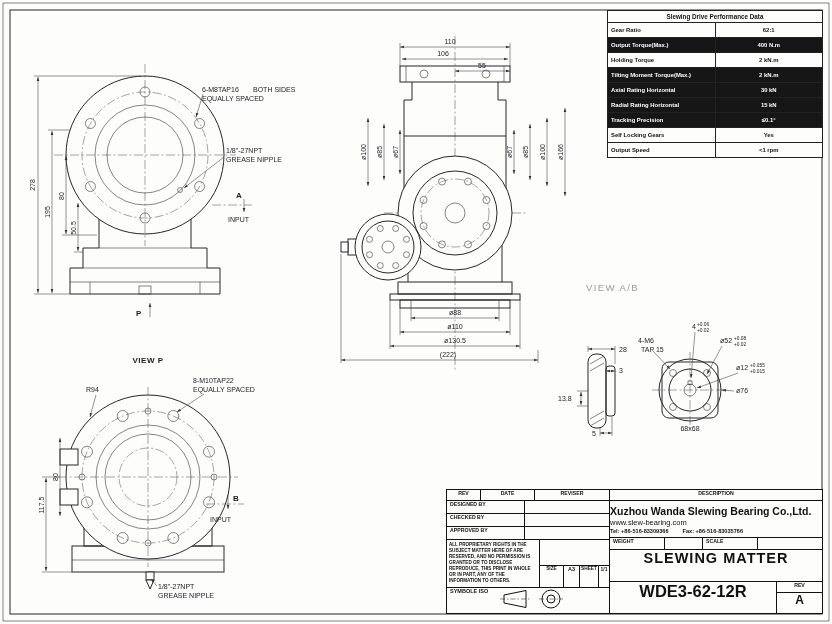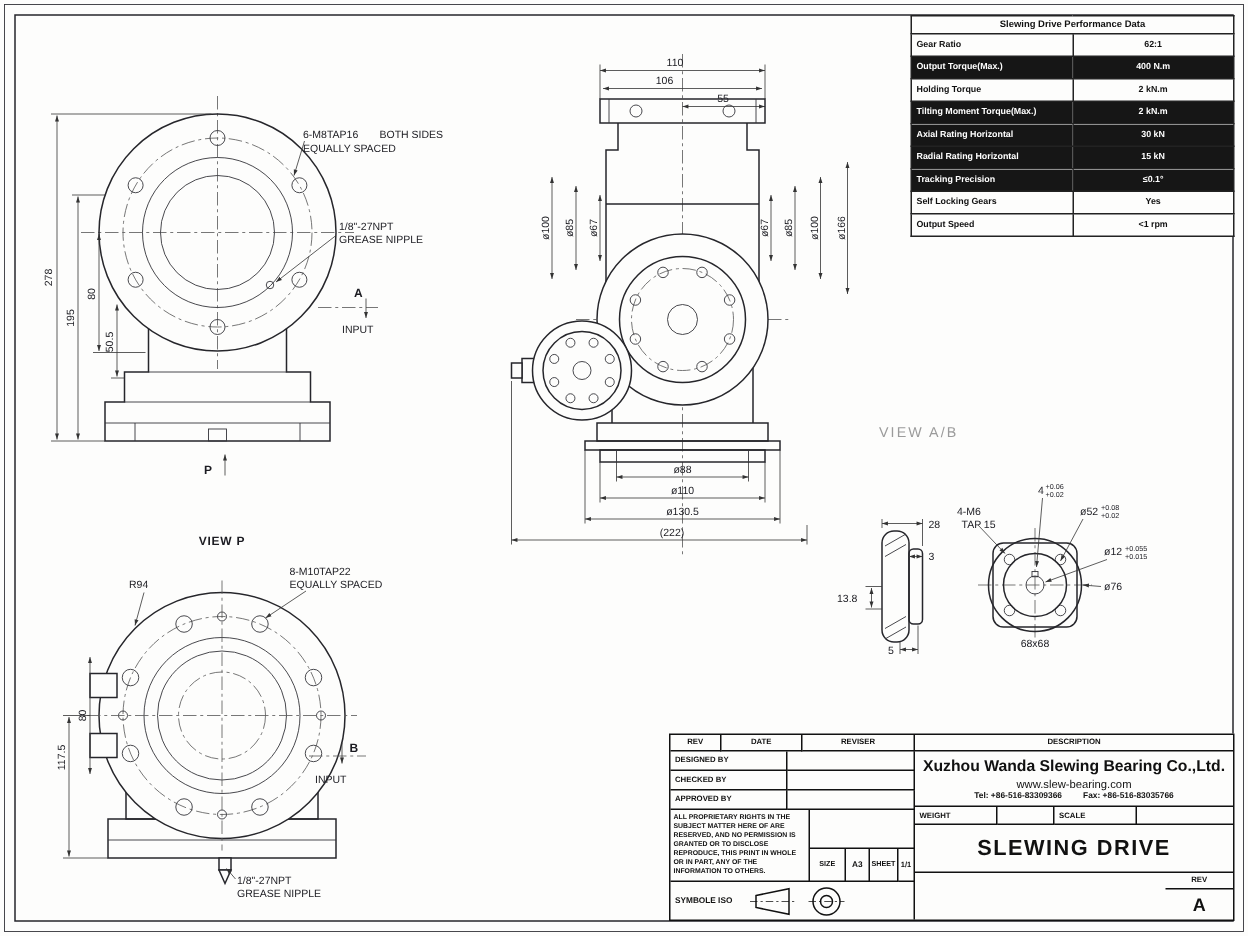--- a/index.html
+++ b/index.html
@@ -16,21 +16,21 @@
   .gray{fill:#9b9b9b;font-size:9.5px;letter-spacing:1.4px}
   .mid{text-anchor:middle}
   
   .perf{position:absolute;left:607px;top:10px;width:216px;border-collapse:collapse;table-layout:fixed;background:#fdfdfc}
   .perf td{border:1px solid #222;font-size:5.9px;font-weight:bold;color:#111;padding:0 3px;height:14px;white-space:nowrap;overflow:hidden}
   .perf tr.hdr td{text-align:center;height:11px;font-size:6.3px}
   .perf td.val{text-align:center;width:64px}
   .perf tr.dark td{background:#161616;color:#fff}
   
   .tb{position:absolute;left:446px;top:489px;width:377px;height:125px;border:1.2px solid #111;box-sizing:border-box;color:#111;background:#fdfdfc}
-  .c{position:absolute;box-sizing:border-box;border-right:1px solid #111;border-bottom:1px solid #111;display:flex;align-items:center;font-size:5.2px;font-weight:bold;padding:0 3px;overflow:hidden;white-space:nowrap}
+  .c{position:absolute;box-sizing:border-box;border-right:1px solid #111;border-bottom:1px solid #111;display:flex;font-size:5.2px;font-weight:bold;padding:0 3px;overflow:hidden;white-space:nowrap}
   .ctr{justify-content:center;padding:0}
   .nob{border-right:none}
   .nbb{border-bottom:none}
   .prop{white-space:normal;font-size:4.6px;line-height:1.3;align-items:flex-start;padding:2px;font-weight:bold}
 </style>
 </head>
 <body>
 
 <div class="page">
 
@@ -342,19 +342,20 @@
       <span>Tel: +86-516-83309366</span>
       <span>Fax: +86-516-83035766</span>
     </div>
   </div>
 
   <div class="c" style="left:163px;top:48px;width:55px;height:12px">WEIGHT</div>
   <div class="c" style="left:218px;top:48px;width:38px;height:12px"></div>
   <div class="c" style="left:256px;top:48px;width:55px;height:12px">SCALE</div>
   <div class="c nob" style="left:311px;top:48px;width:64px;height:12px"></div>
 
-  <div class="c ctr nob" style="left:163px;top:60px;width:212px;height:32px;font-size:14.5px;letter-spacing:1px">SLEWING DRIVE</div>
-
+  <div class="c ctr nob" style="left:163px;top:60px;width:212px;height:32px;font-size:14.5px;letter-spacing:1px">SLEWING MATTER</div>
+
+  <div class="c ctr nbb" style="left:163px;top:92px;width:167px;height:31px;font-size:16.5px">WDE3-62-12R</div>
   <div class="c ctr nob" style="left:330px;top:92px;width:45px;height:11px">REV</div>
   <div class="c ctr nob nbb" style="left:330px;top:103px;width:45px;height:20px;font-size:12px">A</div>
 </div>
 
 </div>
 
 </body></html>

